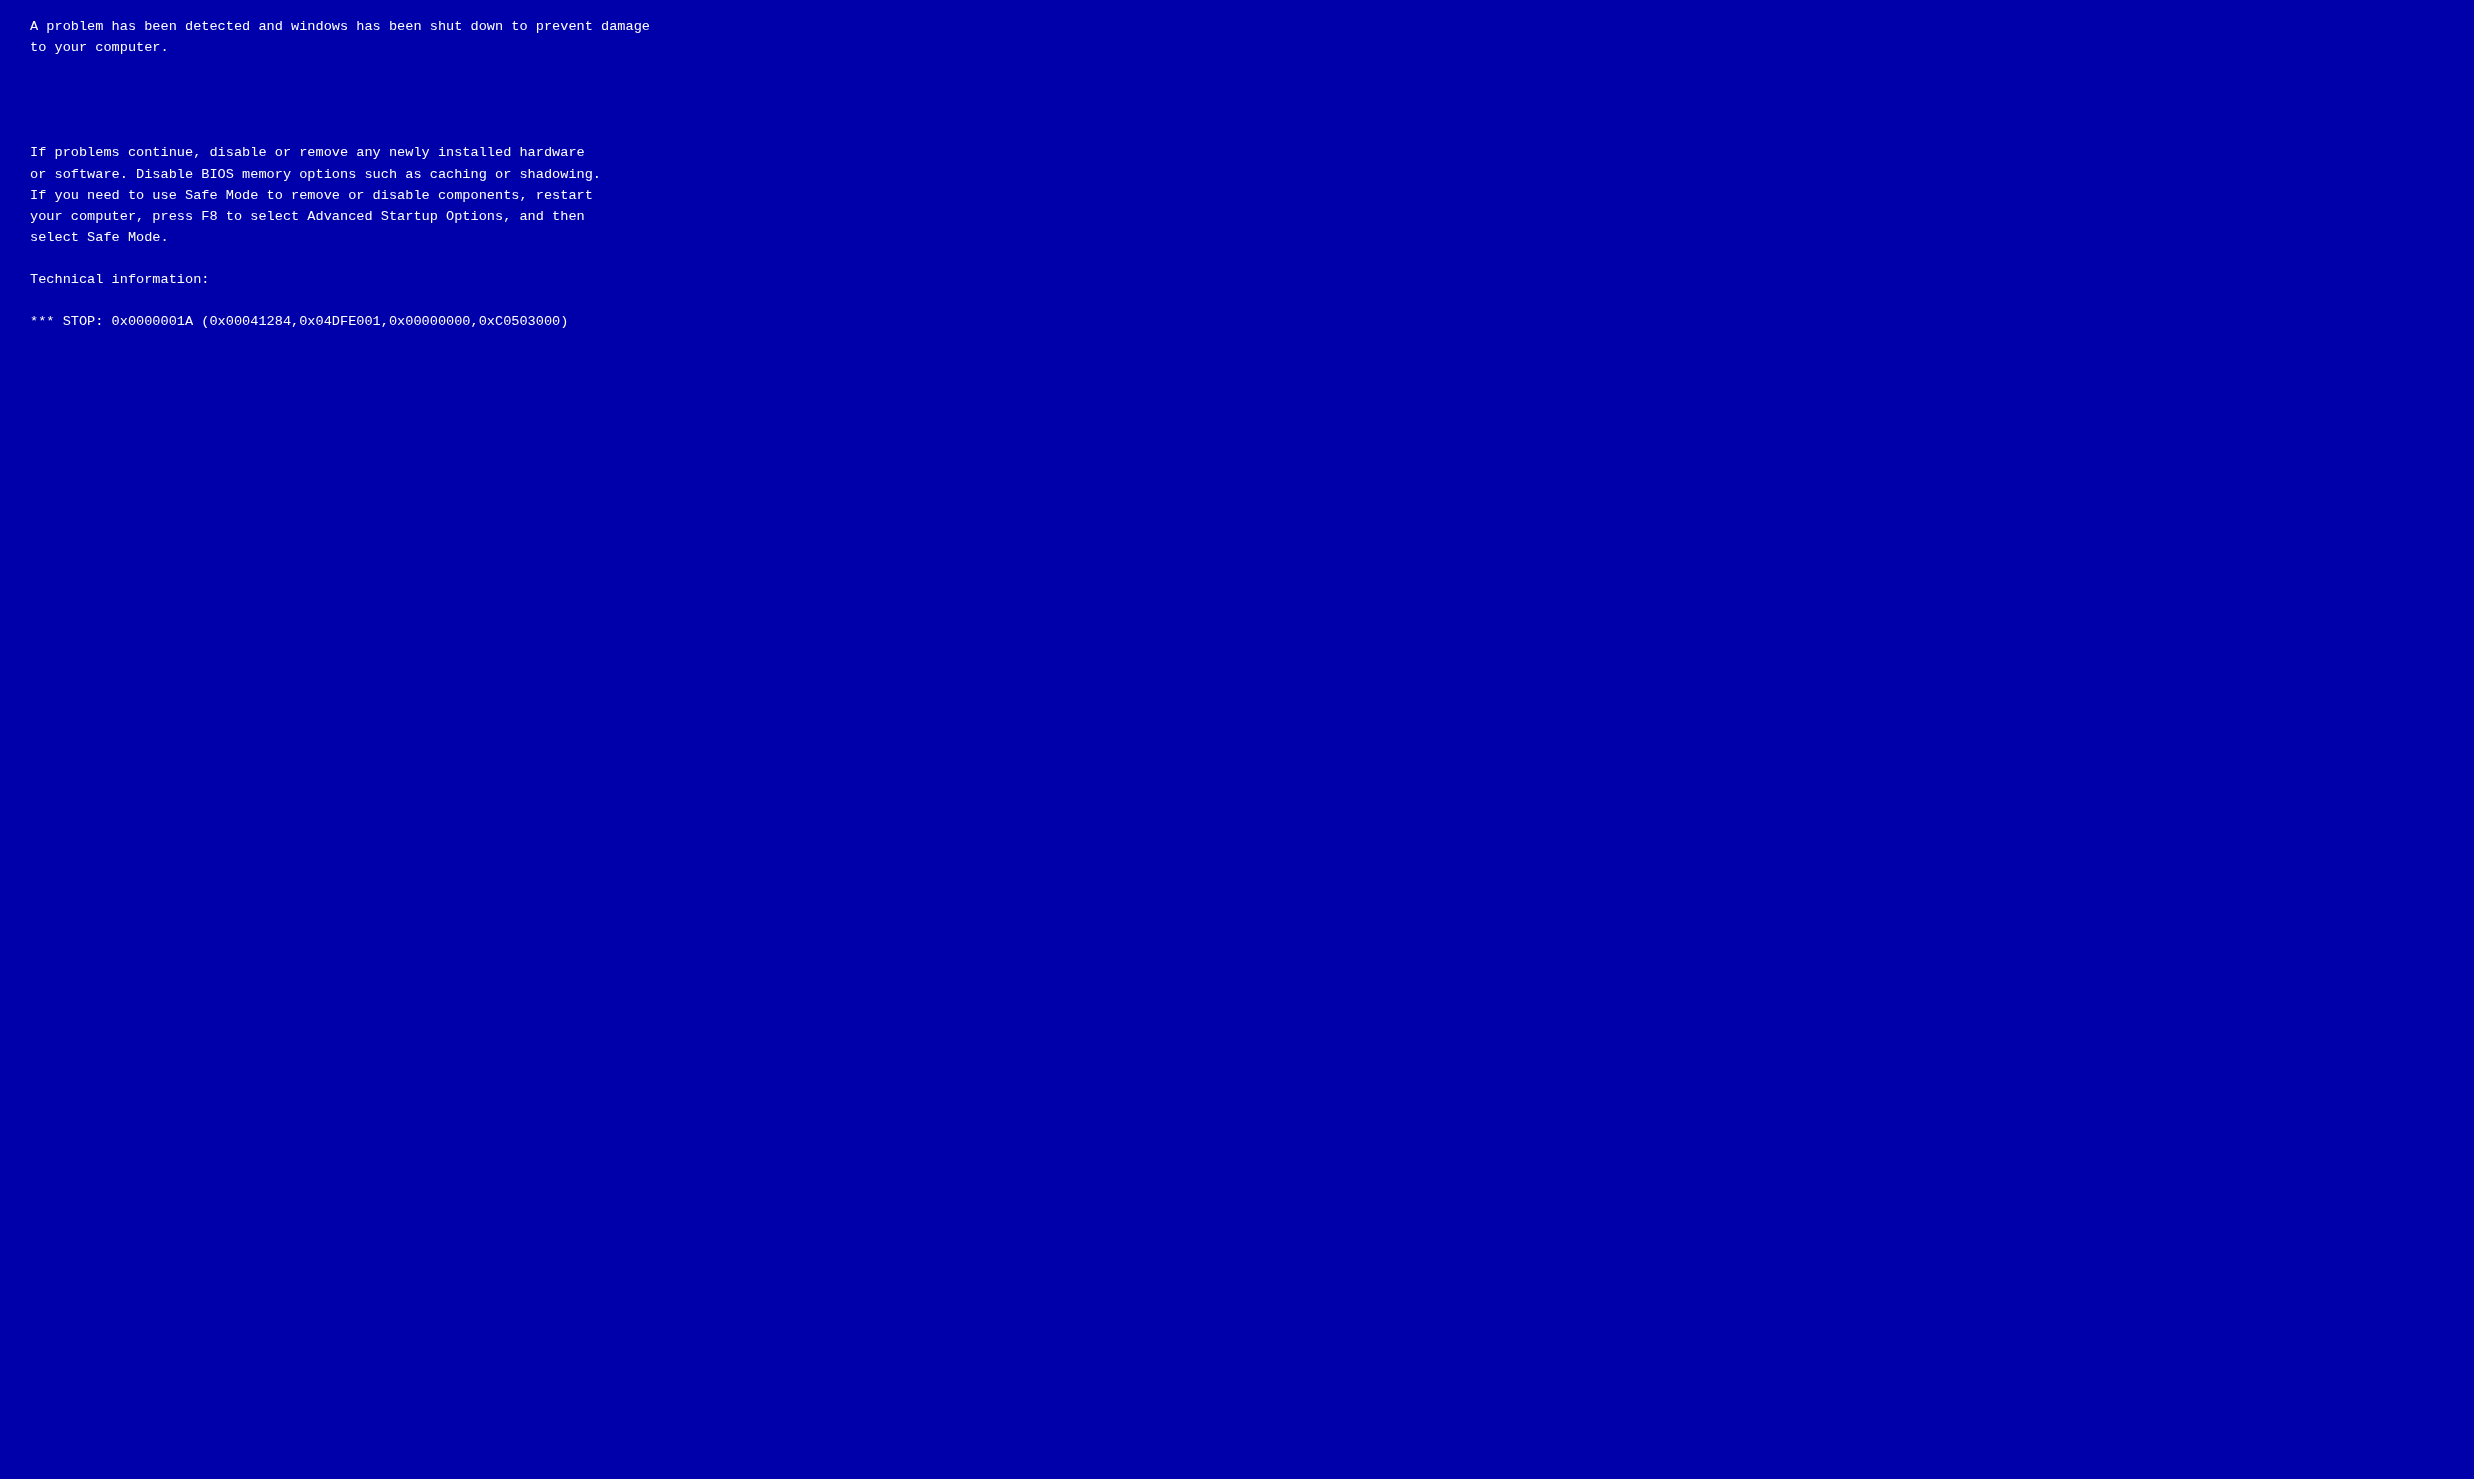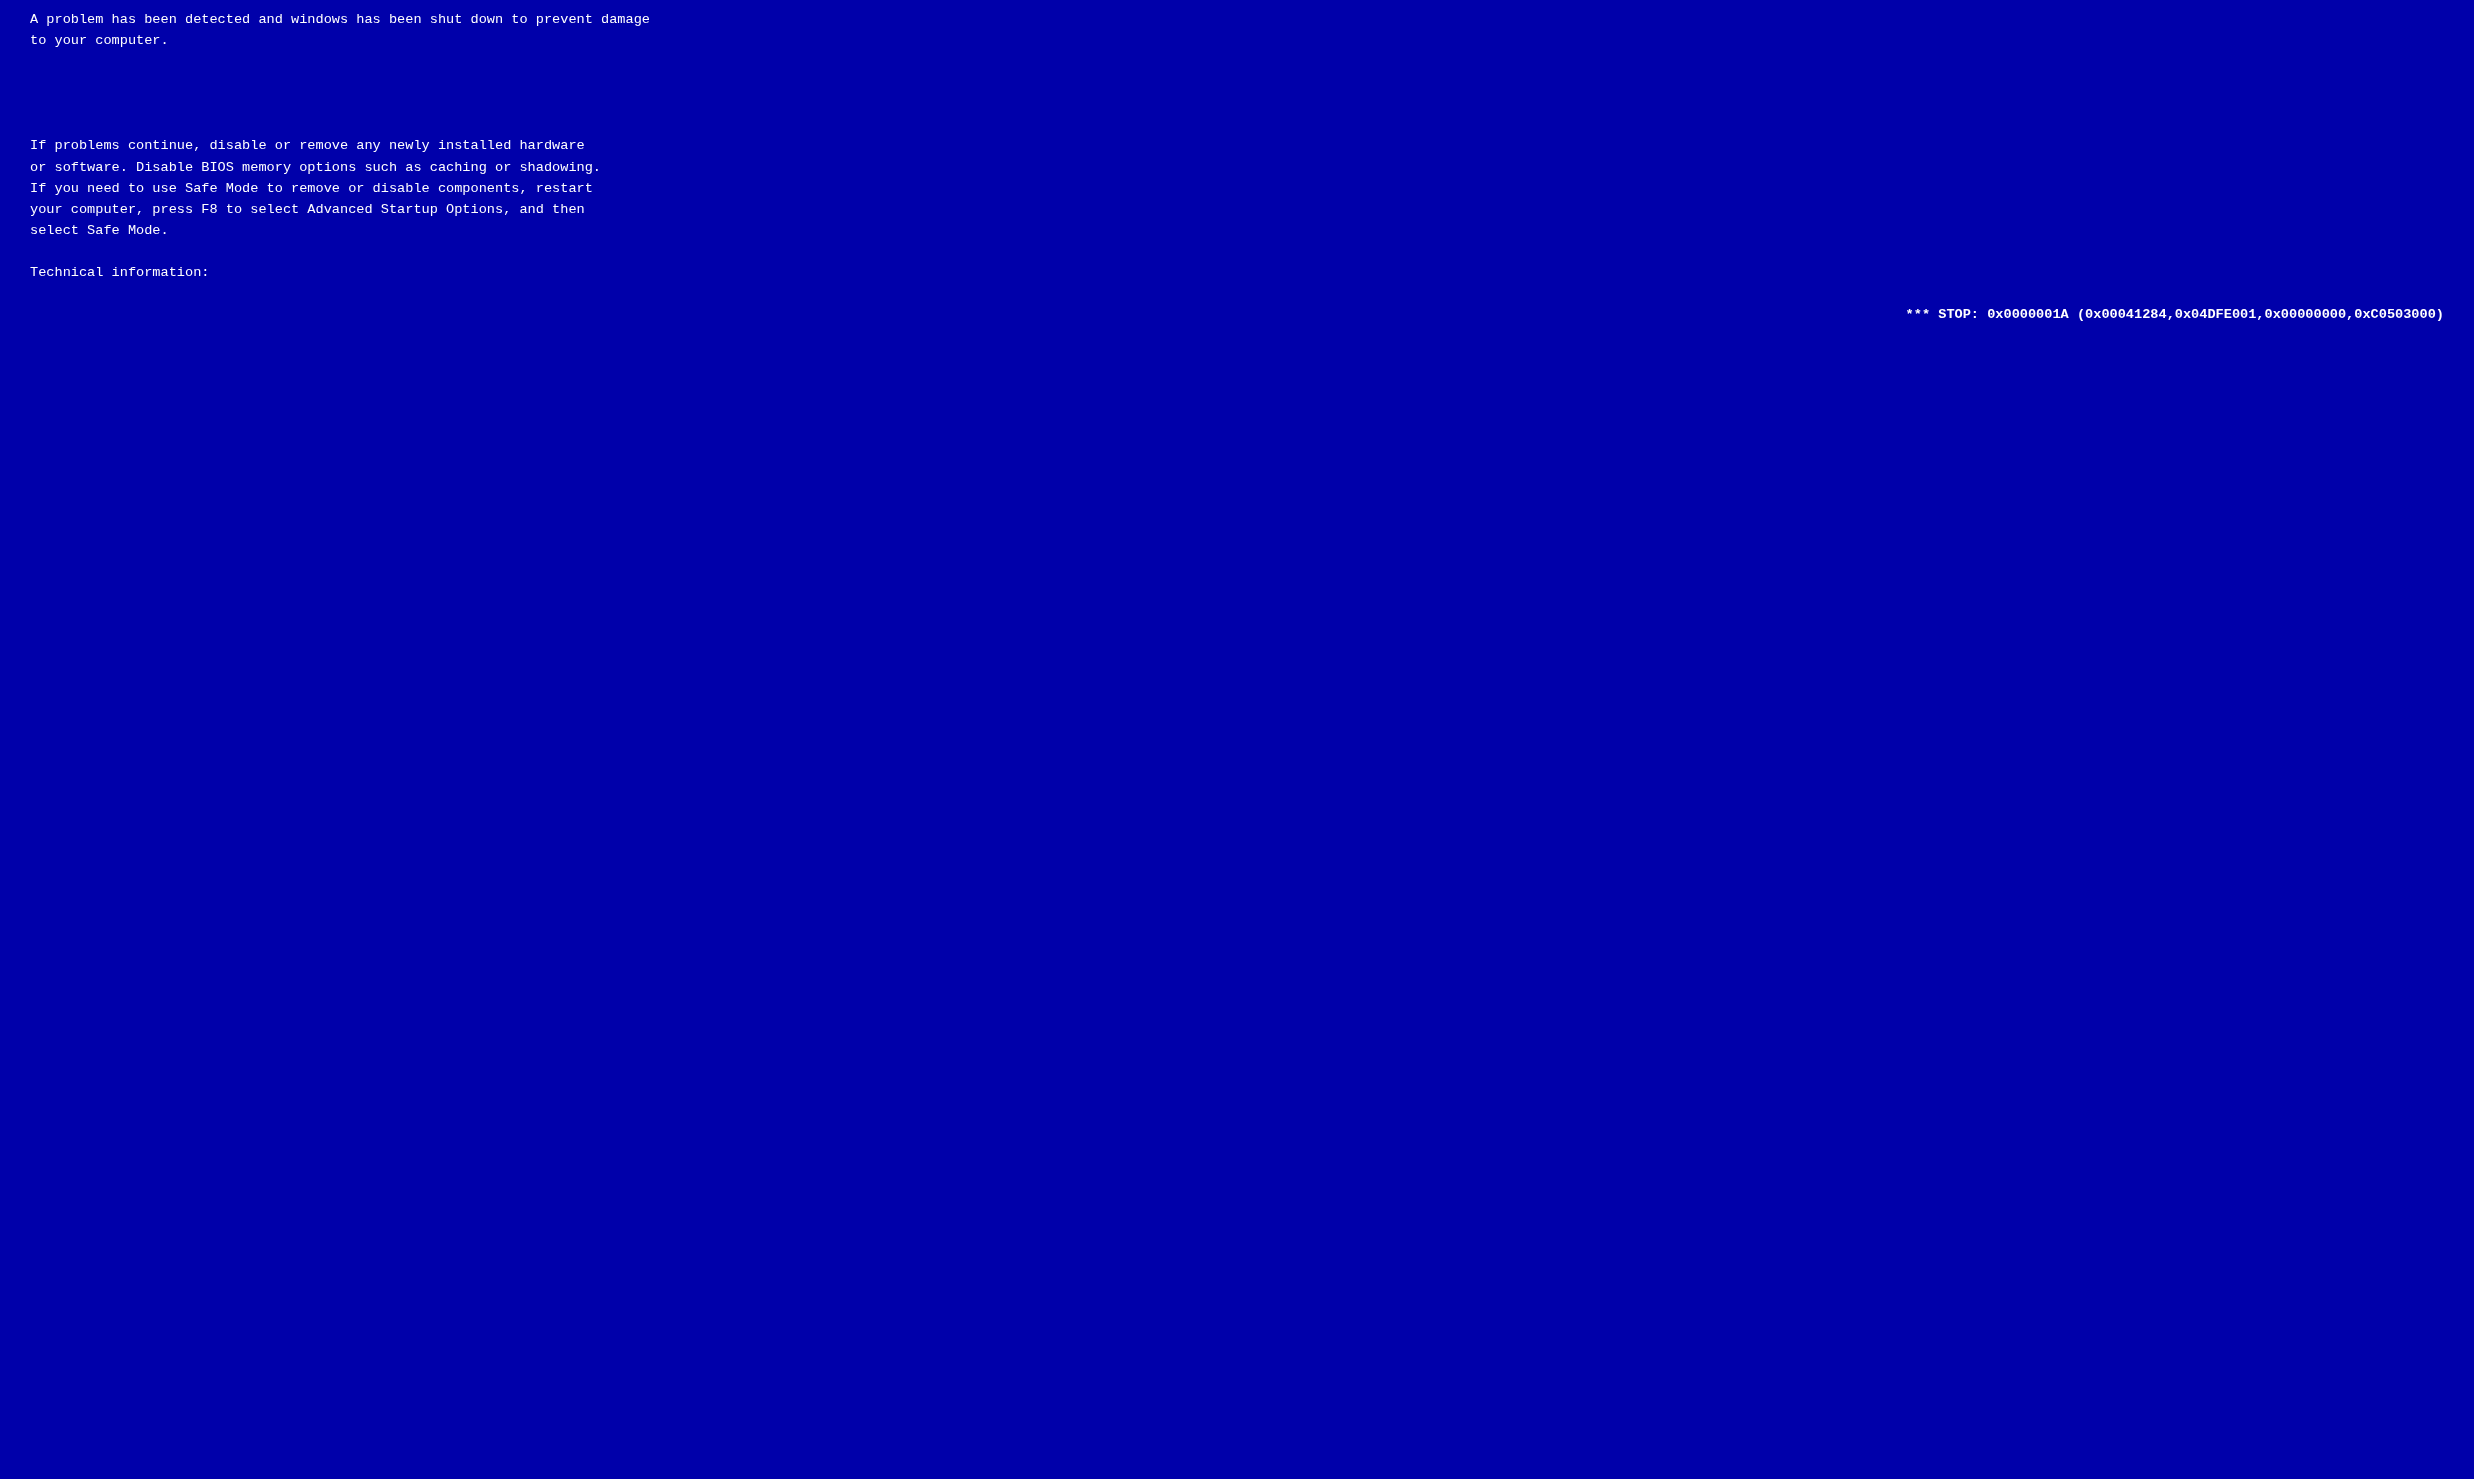--- a/index.html
+++ b/index.html
@@ -15,42 +15,41 @@
       color: #ffffff;
       font-family: "Courier New", Courier, monospace;
       font-size: 13.6px;
       line-height: 1.5;
     }
 
     .bsod-screen {
       width: 100%;
       min-height: 100vh;
       background-color: #0000aa;
-      padding: 9px 30px;
+      padding: 16px 30px;
       display: flex;
       flex-direction: column;
       gap: 0;
     }
 
     .bsod-line {
       color: #ffffff;
       font-family: "Courier New", Courier, monospace;
       font-size: 13.6px;
       line-height: 1.55;
       white-space: pre-wrap;
       word-break: break-word;
     }
 
     .bsod-spacer {
       height: 1.55em;
     }
 
     .bsod-error-code {
-      font-weight: bold;
-      text-align: right;
+      font-weight: normal;
     }
   </style>
 </head>
 <body>
 
 <div class="bsod-screen">
 <div class="bsod-line">A problem has been detected and windows has been shut down to prevent damage
 to your computer.</div>
     <div class="bsod-spacer"></div>
     <div class="bsod-spacer"></div>

